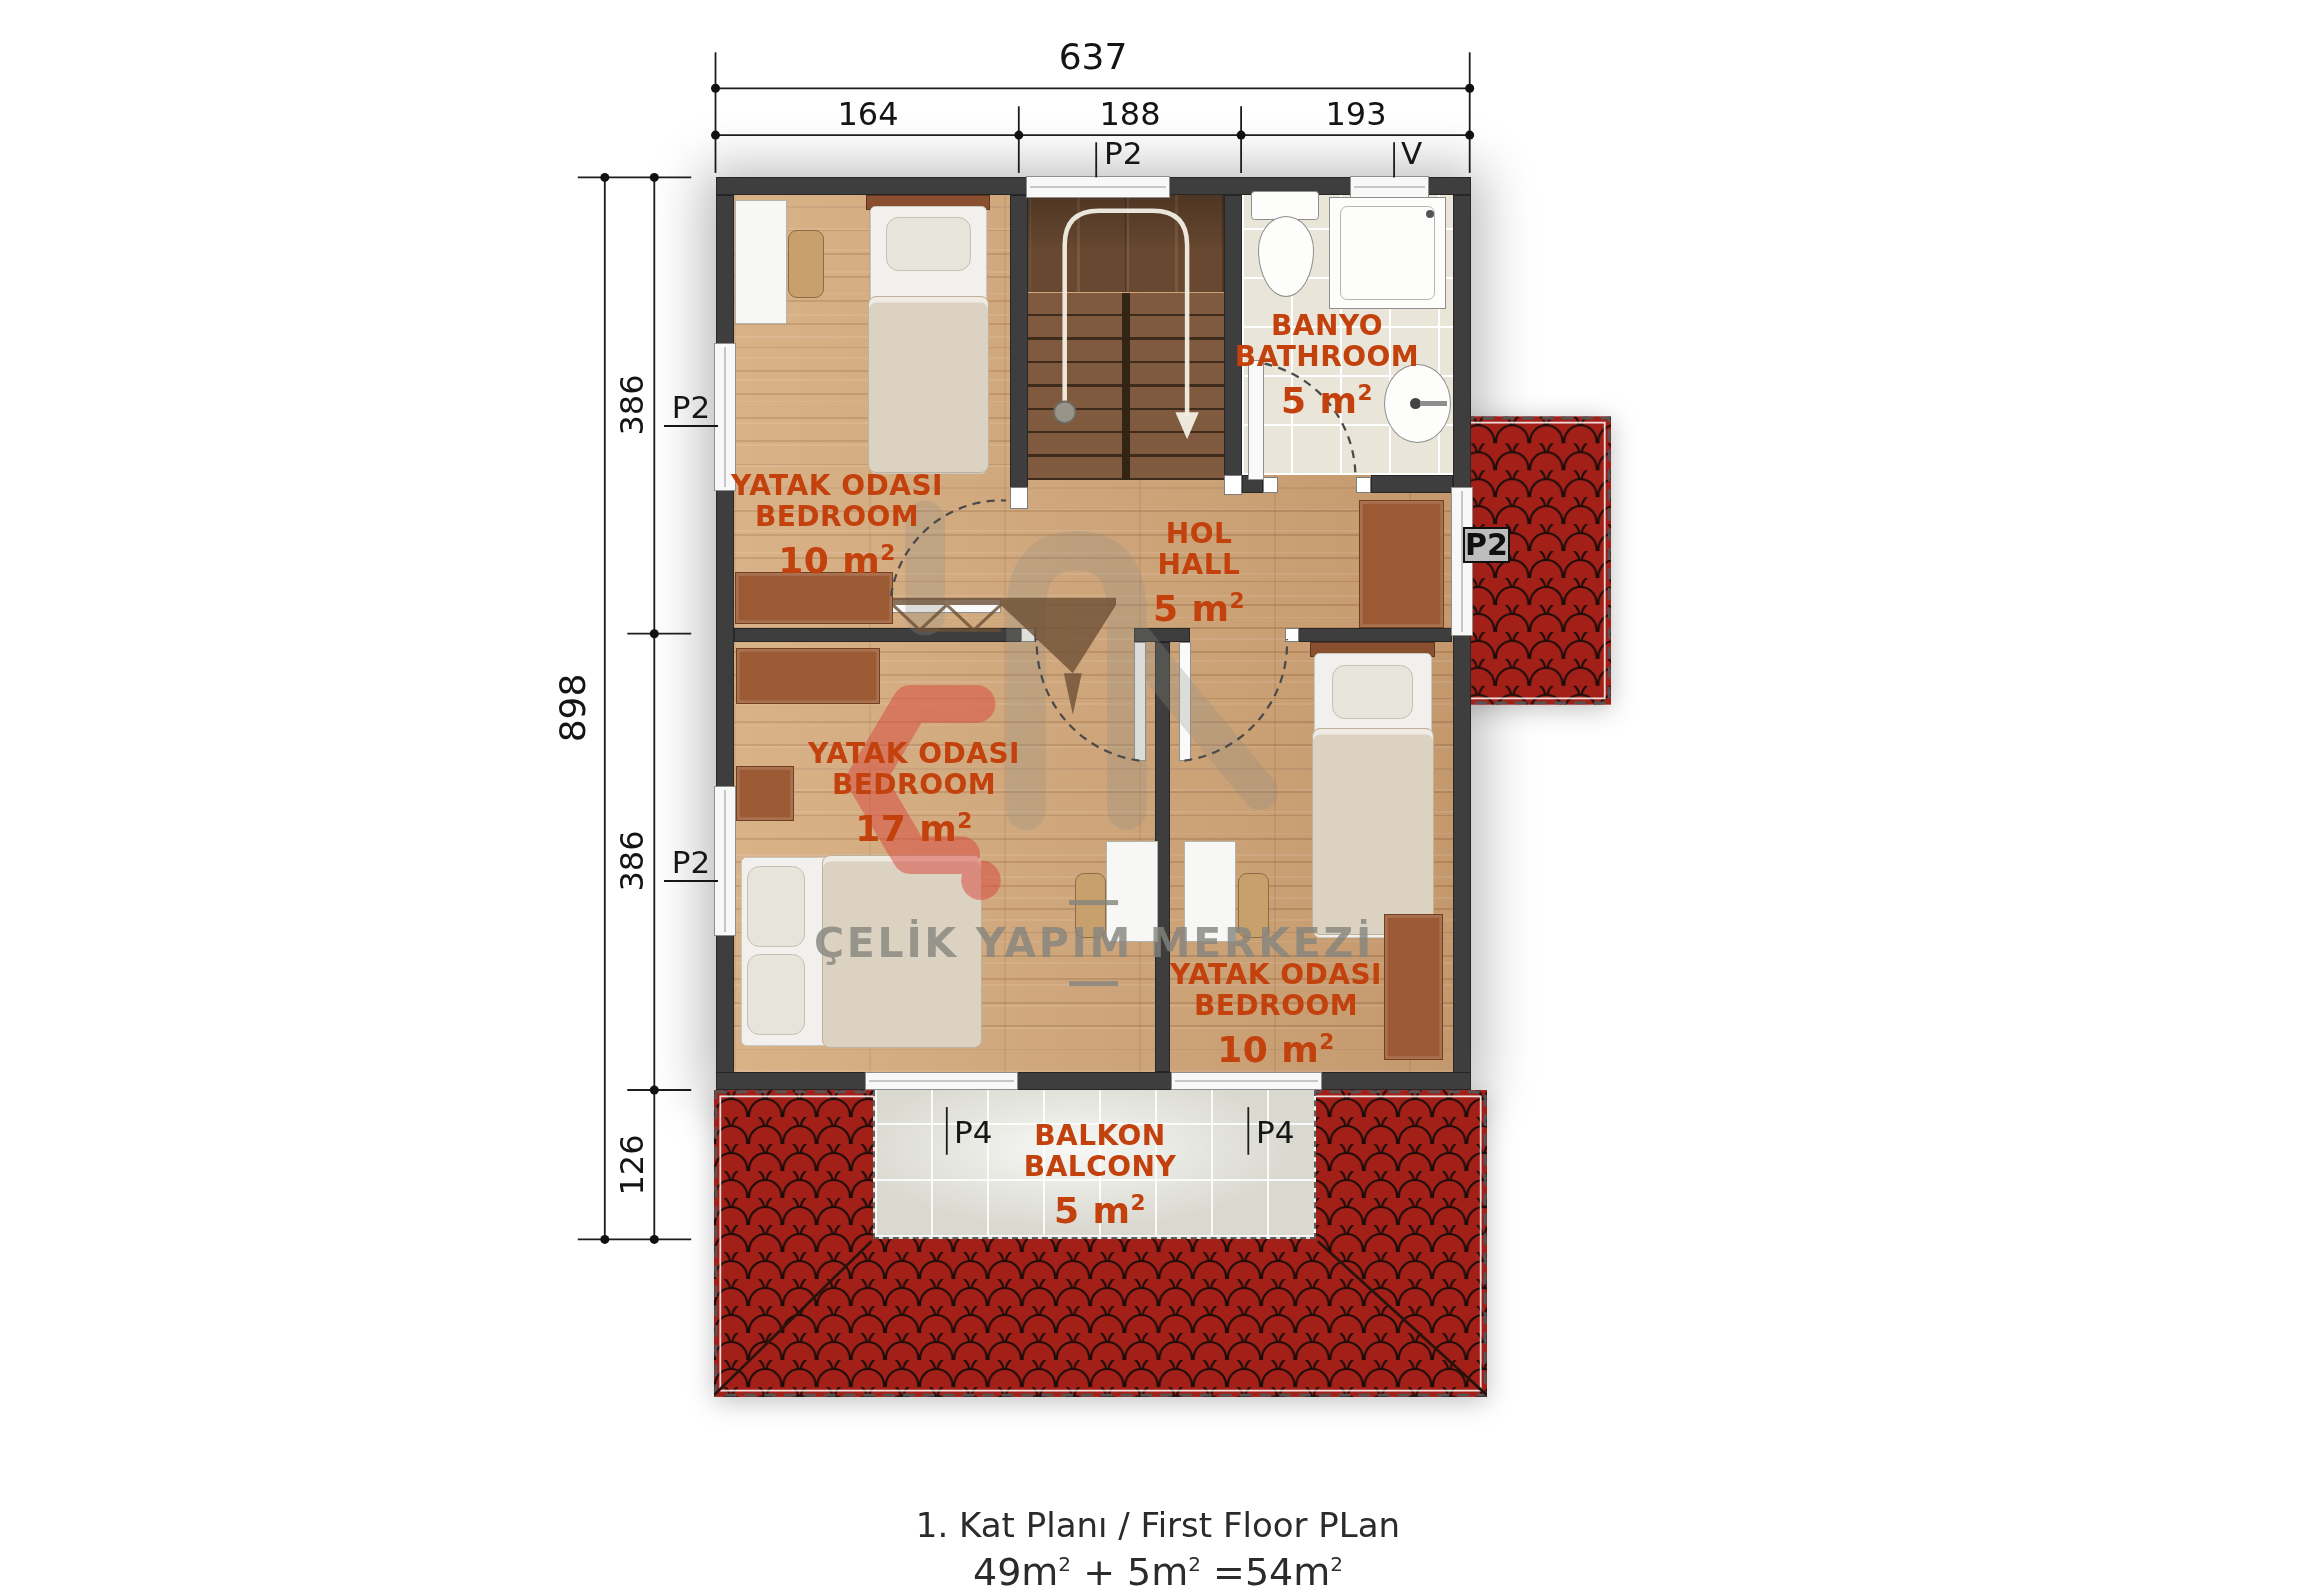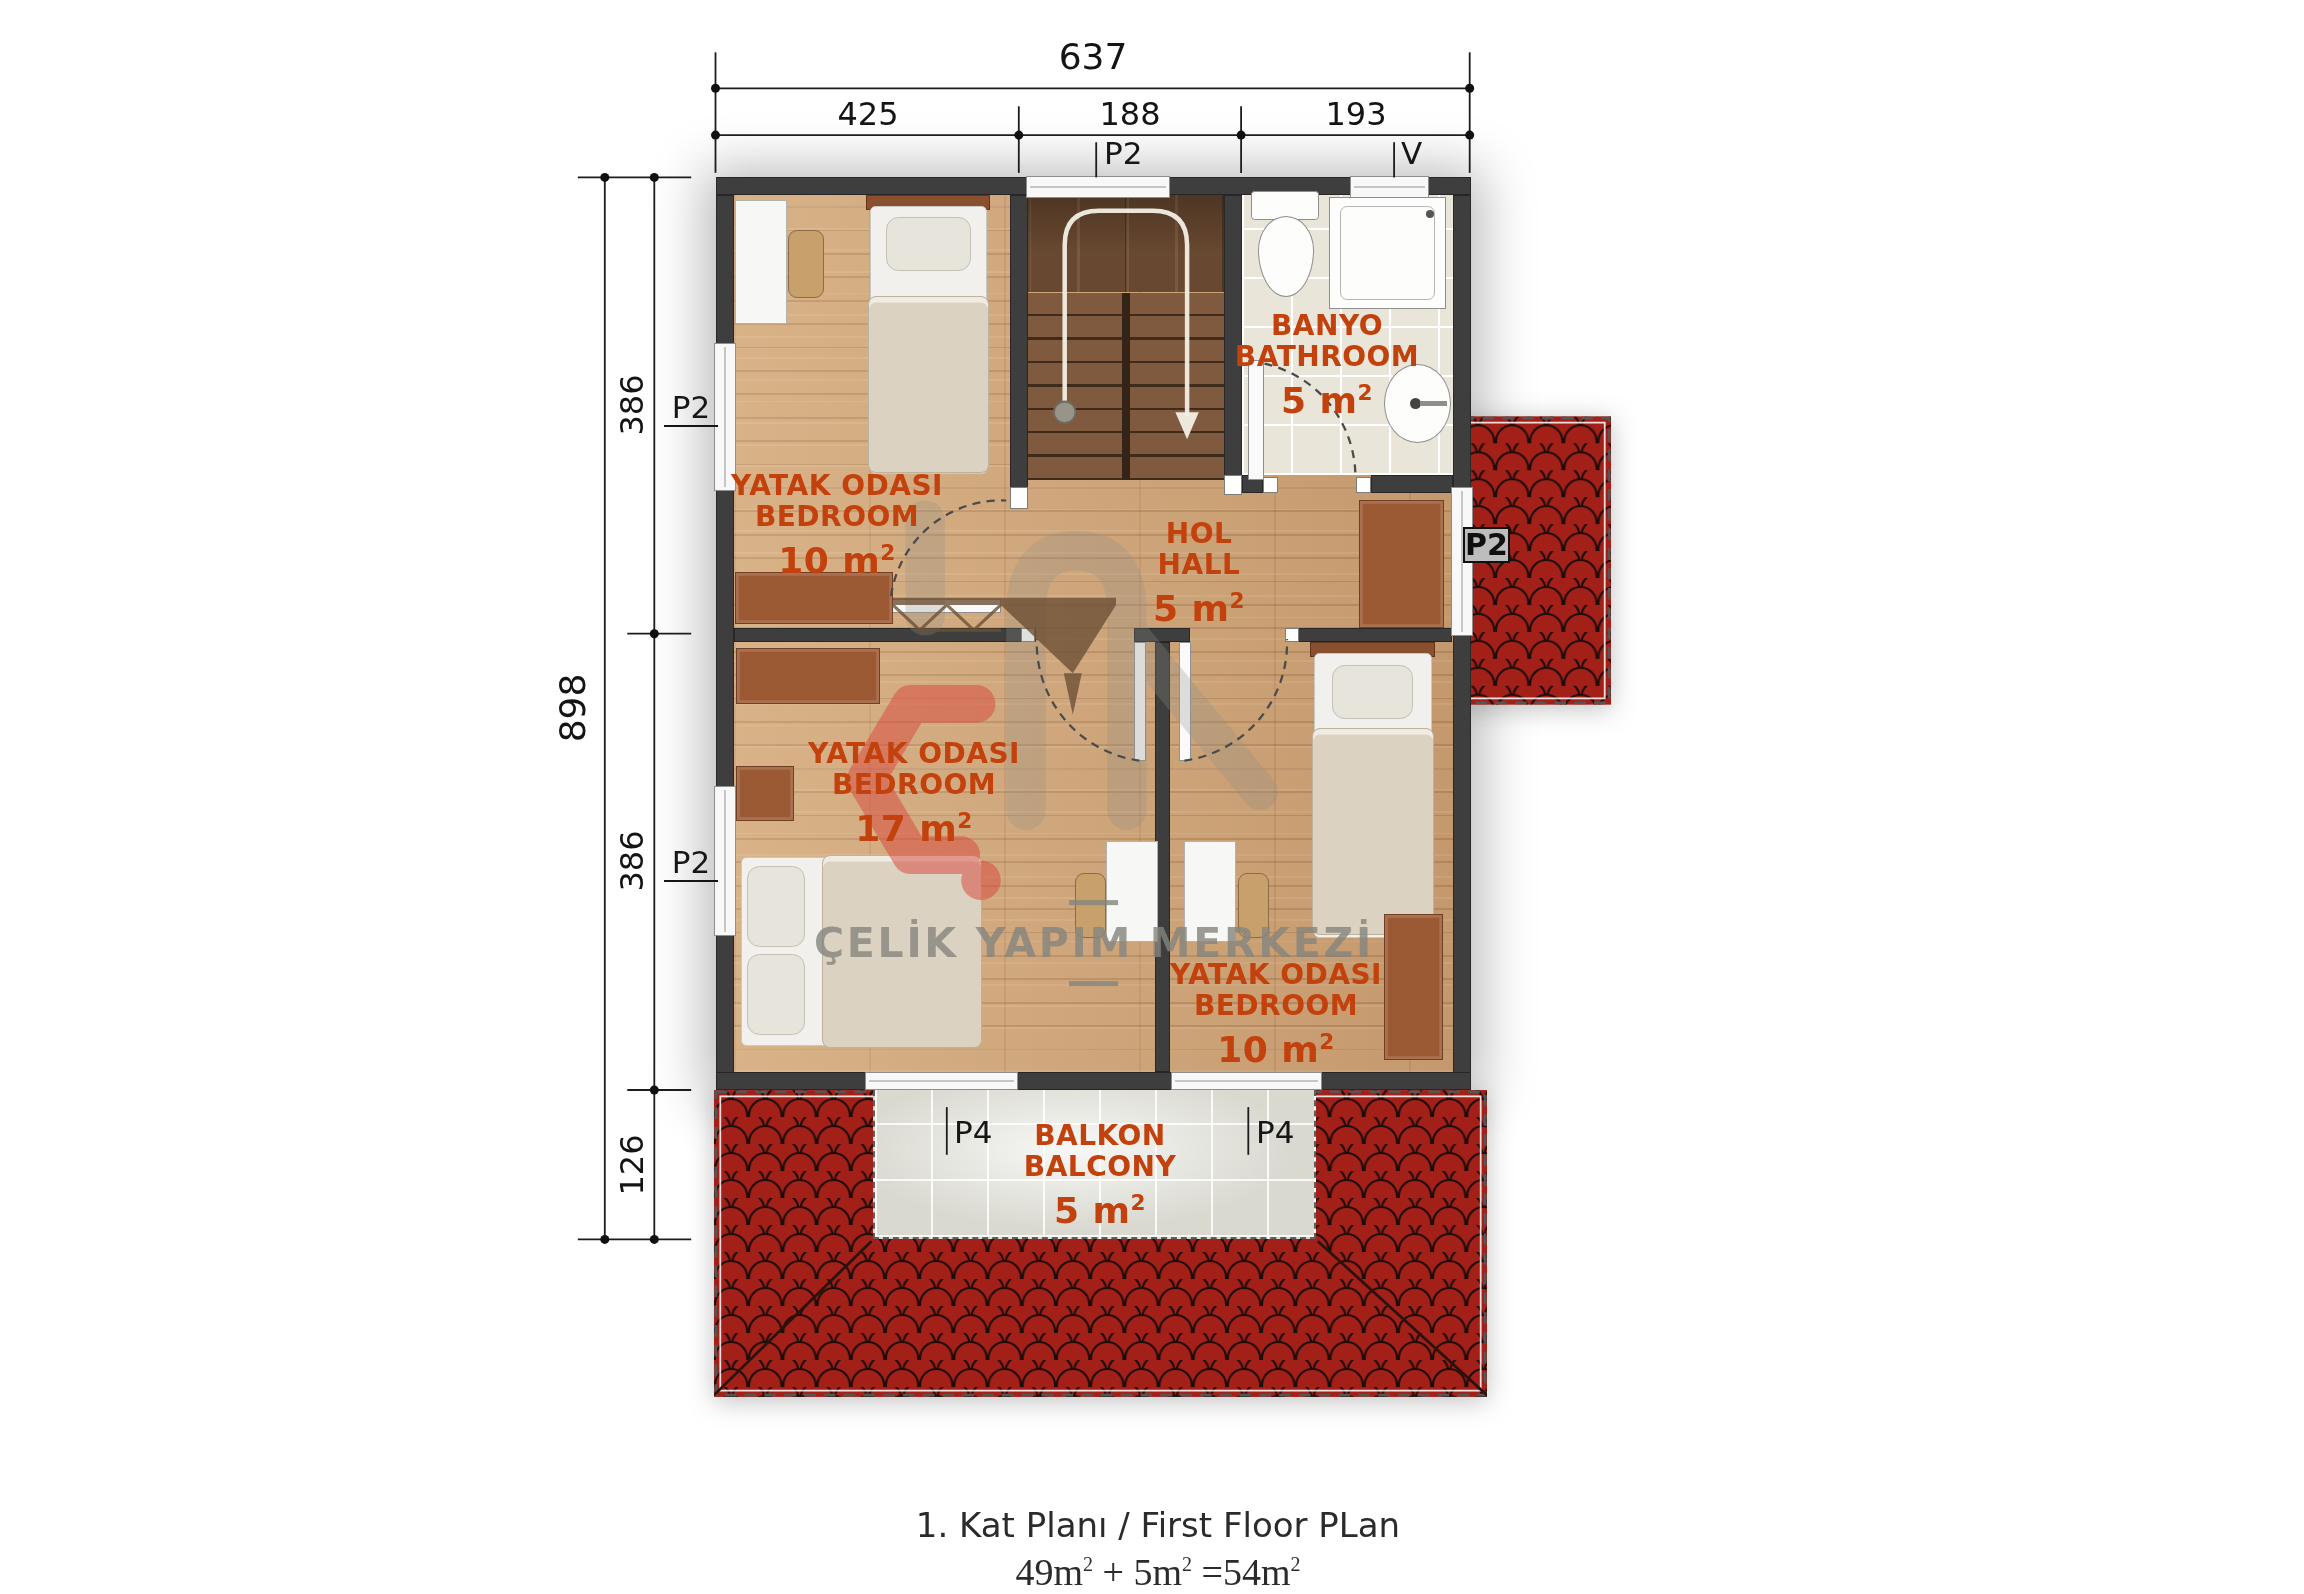--- a/index.html
+++ b/index.html
@@ -62,21 +62,21 @@
   .lead-label{position:absolute;font-size:31px;color:#161616;font-weight:500;white-space:nowrap;}
   .underl{border-bottom:2.7px solid #161616;text-align:center;}
   .p2box{position:absolute;background:#bdbdbd;border:2.7px solid #101010;box-sizing:border-box;
          font-size:30px;font-weight:600;color:#101010;text-align:center;line-height:31px;}
   .bshadow{position:absolute;box-shadow:0 0 50px 16px rgba(0,0,0,.28);}
   .roof{position:absolute;filter:drop-shadow(0 4.5px 12.6px rgba(0,0,0,.25));}
   .wm-row{position:absolute;display:flex;align-items:center;gap:14.4px;transform:translate(-50%,-50%);opacity:.8;flex-direction:column;}
   .wm-dash{width:49px;height:4.5px;background:#85857e;}
   .wm-text{font-size:41px;font-weight:700;letter-spacing:2.7px;color:#85857e;white-space:nowrap;}
   .footer1{position:absolute;transform:translateX(-50%);font-size:34px;color:#2b2b2b;white-space:nowrap;}
-  .footer2{position:absolute;transform:translateX(-50%);font-size:38px;color:#2b2b2b;white-space:nowrap;font-family:Liberation Serif, serif;}
+  .footer2{position:absolute;transform:translateX(-50%);font-size:38px;color:#2b2b2b;white-space:nowrap;}
   .footer2 sup{font-size:20px;}
 </style>
 </head>
 <body>
 
 <div class="stage">
 
   <svg width="0" height="0" style="position:absolute" aria-hidden="true">
     <defs>
       <pattern id="scales" width="38" height="30" patternUnits="userSpaceOnUse">
@@ -252,21 +252,21 @@
       <circle cx="672" cy="197" r="5"></circle>
         <circle cx="672" cy="1377" r="5"></circle>
       <circle cx="727" cy="197" r="5"></circle>
         <circle cx="727" cy="704" r="5"></circle>
       <circle cx="727" cy="1211" r="5"></circle>
         <circle cx="727" cy="1377" r="5"></circle>
     </g>
   </svg>
 
   <div class="dimtxt" style="left:1093px;top:36px;font-size:36px;">637</div>
-  <div class="dimtxt" style="left:868px;top:95px;">425</div>
+  <div class="dimtxt" style="left:868px;top:95px;">164</div>
   <div class="dimtxt" style="left:1130px;top:95px;">188</div>
   <div class="dimtxt" style="left:1356px;top:95px;">193</div>
   <div class="vdim" style="left:572px;top:708px;font-size:36px;">898</div>
   <div class="vdim" style="left:632px;top:405px;">386</div>
   <div class="vdim" style="left:632px;top:861px;">386</div>
   <div class="vdim" style="left:632px;top:1165px;">126</div>
 
   <div class="lead-label" style="left:1104px;top:135px;">P2</div>
   <div class="lead-label" style="left:1401px;top:135px;">V</div>
   <div class="lead-label underl" style="left:664px;top:389px;width:54px;">P2</div>

